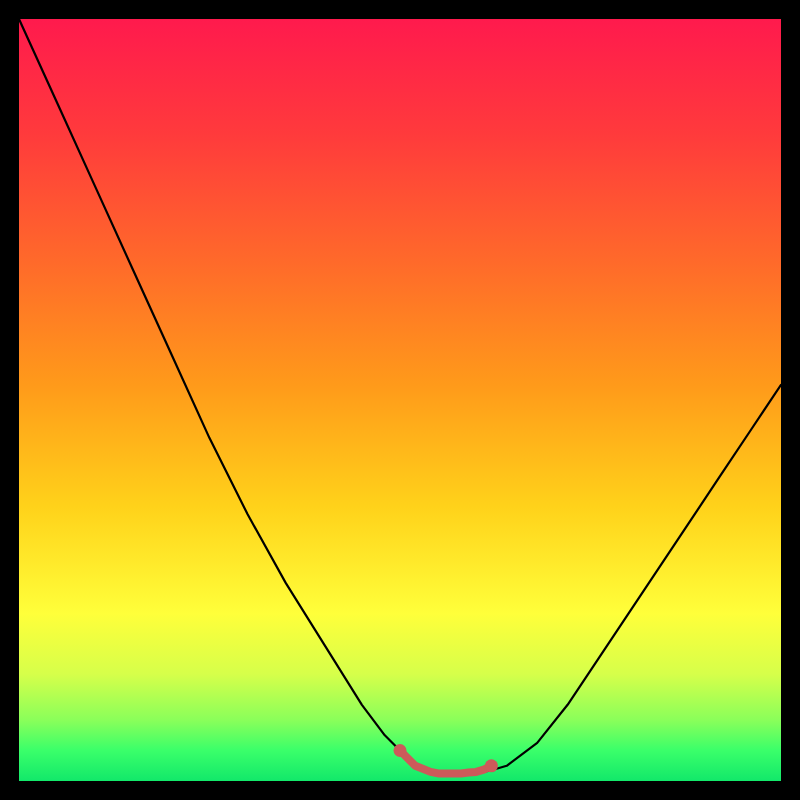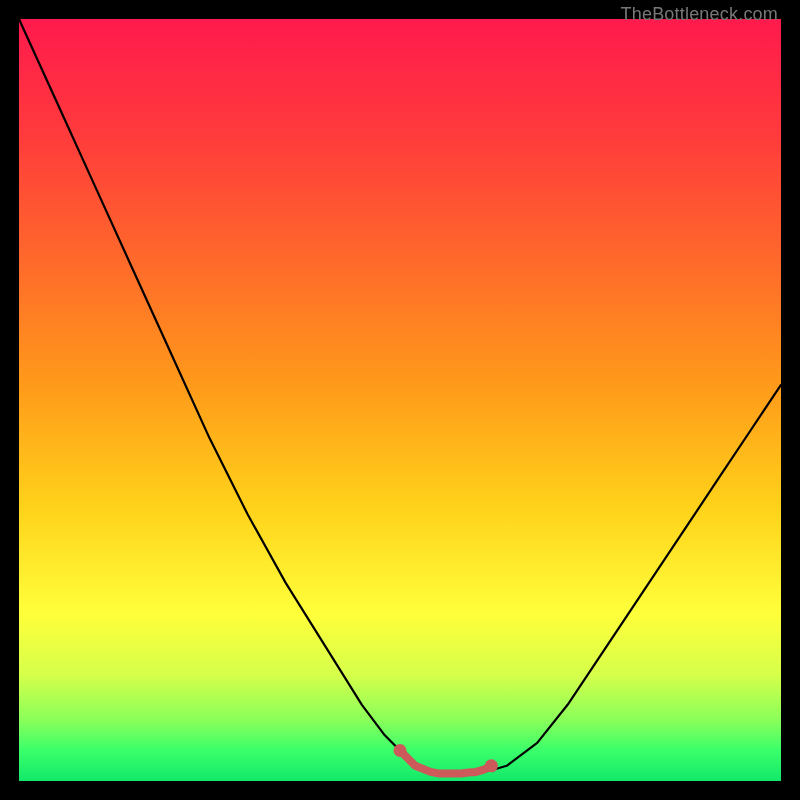--- a/index.html
+++ b/index.html
@@ -67,15 +67,14 @@
           <polyline points="0.0,0.0 38.1,83.8 76.2,167.6 114.3,251.5 152.4,335.3 190.5,419.1 228.6,495.3 266.7,563.9 304.8,624.8 342.9,685.8 365.8,716.3 381.0,731.5 396.2,746.8 411.5,752.9 426.7,754.4 442.0,754.4 457.2,753.6 472.4,751.3 487.7,746.8 518.2,723.9 548.6,685.8 579.1,640.1 609.6,594.4 640.1,548.6 670.6,502.9 701.0,457.2 731.5,411.5 762.0,365.8" fill="none" stroke="#000000" stroke-width="2.2" stroke-linejoin="round" stroke-linecap="round"></polyline>
         </g>
       <g id="series-marker">
           <polyline points="381.0,731.5 396.2,746.8 411.5,752.9 419.1,754.4 426.7,754.4 434.3,754.4 442.0,754.4 449.6,753.6 457.2,752.9 464.8,750.6 472.4,746.8" fill="none" stroke="#cc5a5a" stroke-width="8" stroke-linejoin="round" stroke-linecap="round"></polyline>
           <circle cx="381.0" cy="731.5" r="6.5" fill="#cc5a5a"></circle>
           <circle cx="472.4" cy="746.8" r="6.5" fill="#cc5a5a"></circle>
         </g>
     </svg>
   </div>
 
-  <div class="watermark">TheBottleneck.com</div>
 
 </div>
 
 </body></html>

